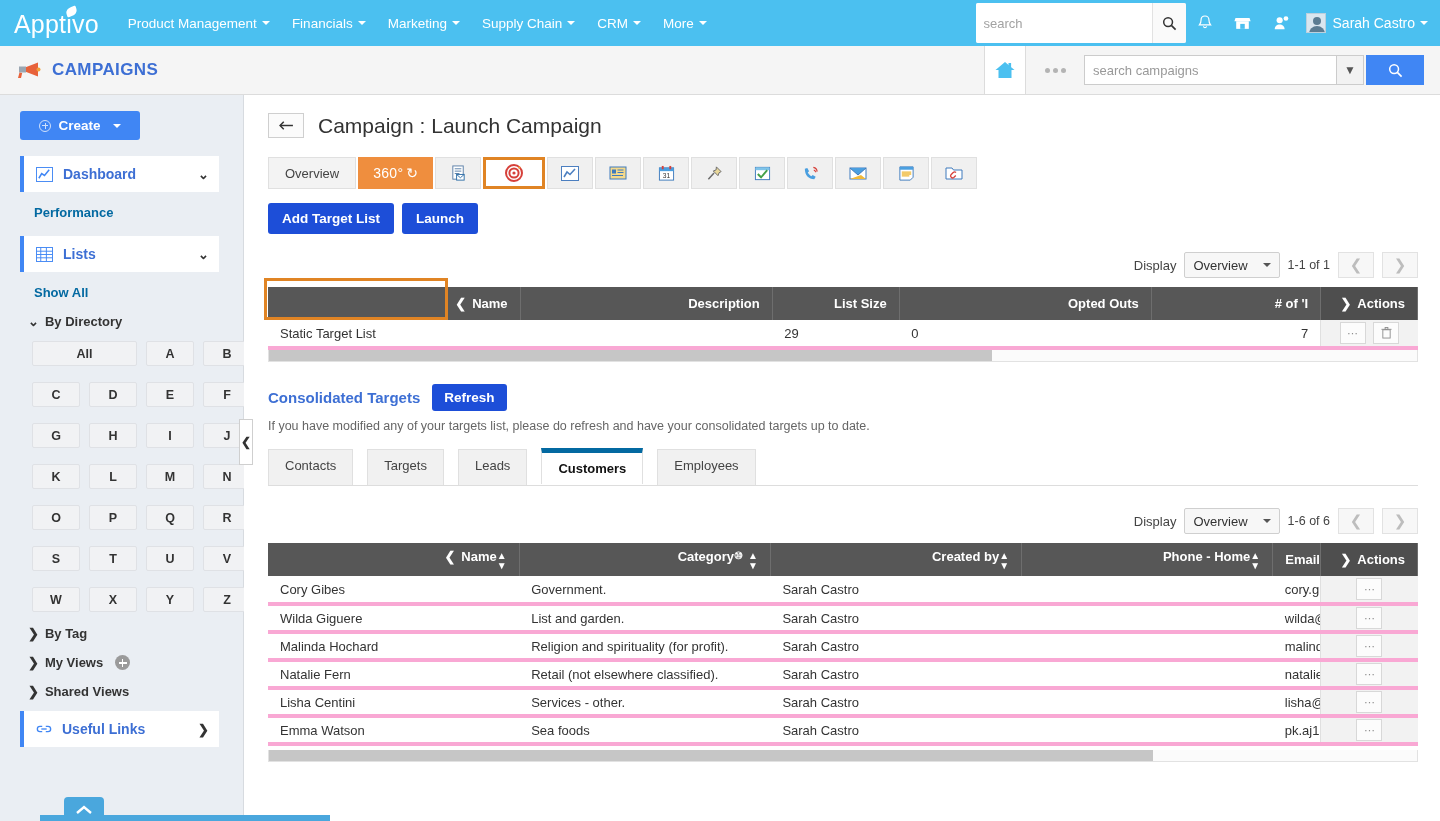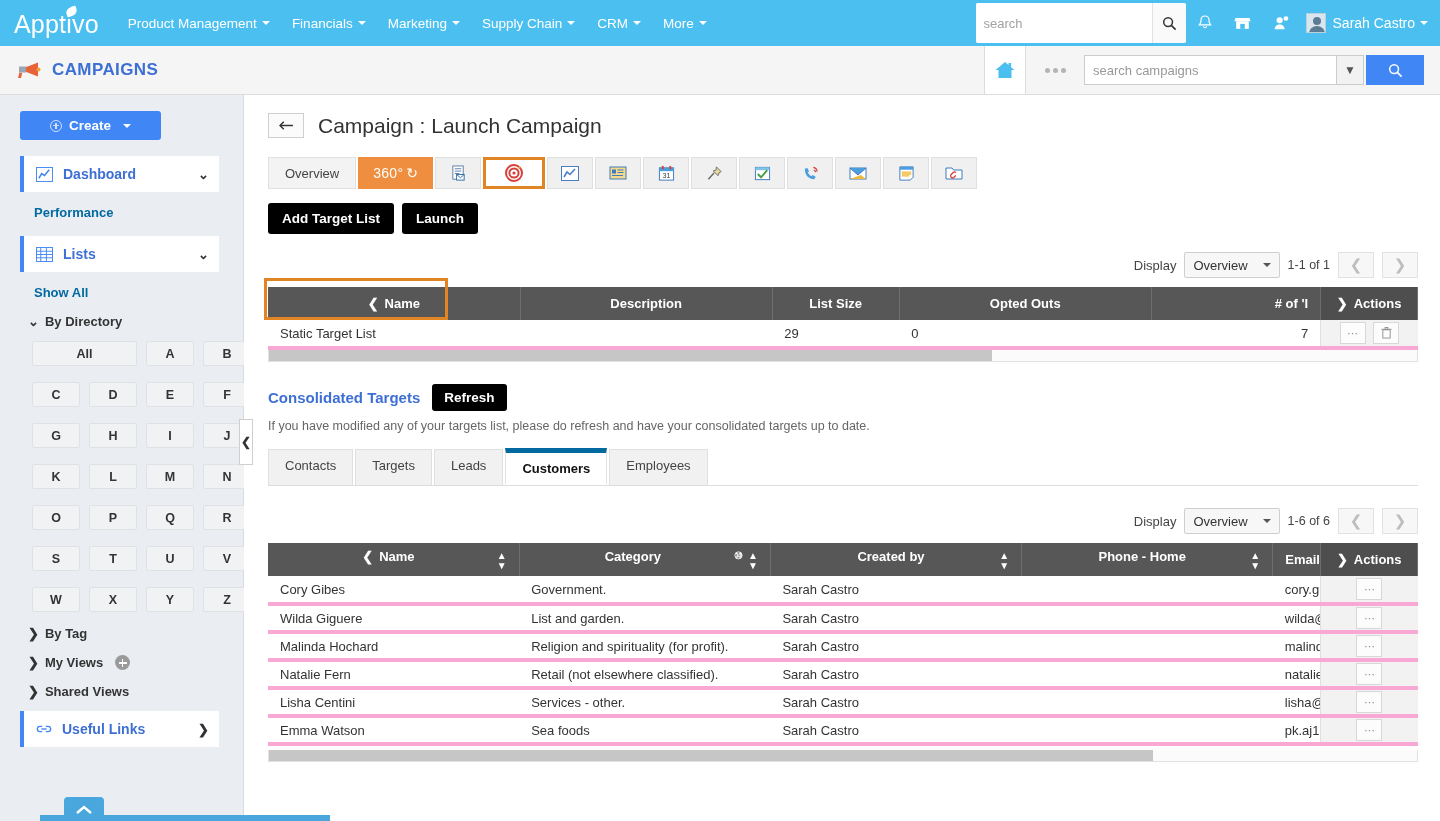--- a/index.html
+++ b/index.html
@@ -187,21 +187,21 @@
   #sidebar {
     width: 244px;
     background: #eaeef3;
     border-right: 1px solid #d7dbe0;
     position: relative;
     flex-shrink: 0;
     padding-top: 16px;
   }
   .create-btn {
     margin: 0 auto;
-    width: 141px;
+    width: 120px;
     height: 29px;
     background: #4086f4;
     color: #fff;
     border-radius: 3px;
     display: flex; align-items: center; justify-content: center;
     font-size: 13.5px; font-weight: bold;
     cursor: pointer;
     margin-left: 20px;
     gap: 7px;
   }
@@ -335,21 +335,21 @@
     font-size: 14px; padding: 0 14px; letter-spacing: .3px;
   }
   .tab.active-target {
     background: #fff;
     border: 3px solid #e08424;
     min-width: 62px;
   }
 
   .btnrow { display: flex; gap: 8px; margin-bottom: 18px; }
   .bluebtn {
-    background: #000000; color: #fff;
+    background: #1d4ed8; color: #fff;
     font-size: 13.5px; font-weight: bold;
     border: 0; border-radius: 3px;
     padding: 8px 14px;
     cursor: pointer;
     font-family: "Liberation Sans", sans-serif;
   }
 
   .display-row {
     display: flex; align-items: center; justify-content: flex-end;
     gap: 8px; margin-bottom: 9px;
@@ -370,21 +370,21 @@
     display: flex; align-items: center; justify-content: center;
     color: #bdbdbd; font-size: 15px; cursor: pointer;
   }
 
   table.grid { width: 100%; border-collapse: collapse; table-layout: fixed; }
   table.grid thead th {
     background: #575757;
     color: #fff;
     font-size: 13px;
     font-weight: bold;
-    text-align: center;
+    text-align: right;
     height: 33px;
     padding: 0 12px;
     border-right: 1px solid #6e6e6e;
     white-space: nowrap;
     overflow: hidden;
   }
   table.grid thead th.actions-col {
     background: #4e4e4e;
     width: 96px;
   }
@@ -430,21 +430,21 @@
     border: 3px solid #e08424;
     background: transparent;
     pointer-events: none;
     z-index: 12;
   }
 
   .sec-head { display: flex; align-items: center; gap: 12px; margin: 22px 0 8px 0; }
   .sec-title { color: #3d6fd4; font-weight: bold; font-size: 15px; }
   .sec-note { font-size: 12.5px; color: #666; margin-bottom: 16px; }
 
-  .subtabs { display: flex; gap: 2px; border-bottom: 1px solid #ddd; }
+  .subtabs { display: flex; gap: 14px; border-bottom: 1px solid #ddd; }
   .subtab {
     background: #f1f1f1; border: 1px solid #e0e0e0; border-bottom: 0;
     padding: 8px 16px; font-size: 13px; color: #444; cursor: pointer;
   }
   .subtab.active {
     background: #fff; color: #111; font-weight: bold;
     border-top: 5px solid #0369a1;
     position: relative; top: -1px;
   }
 </style>

